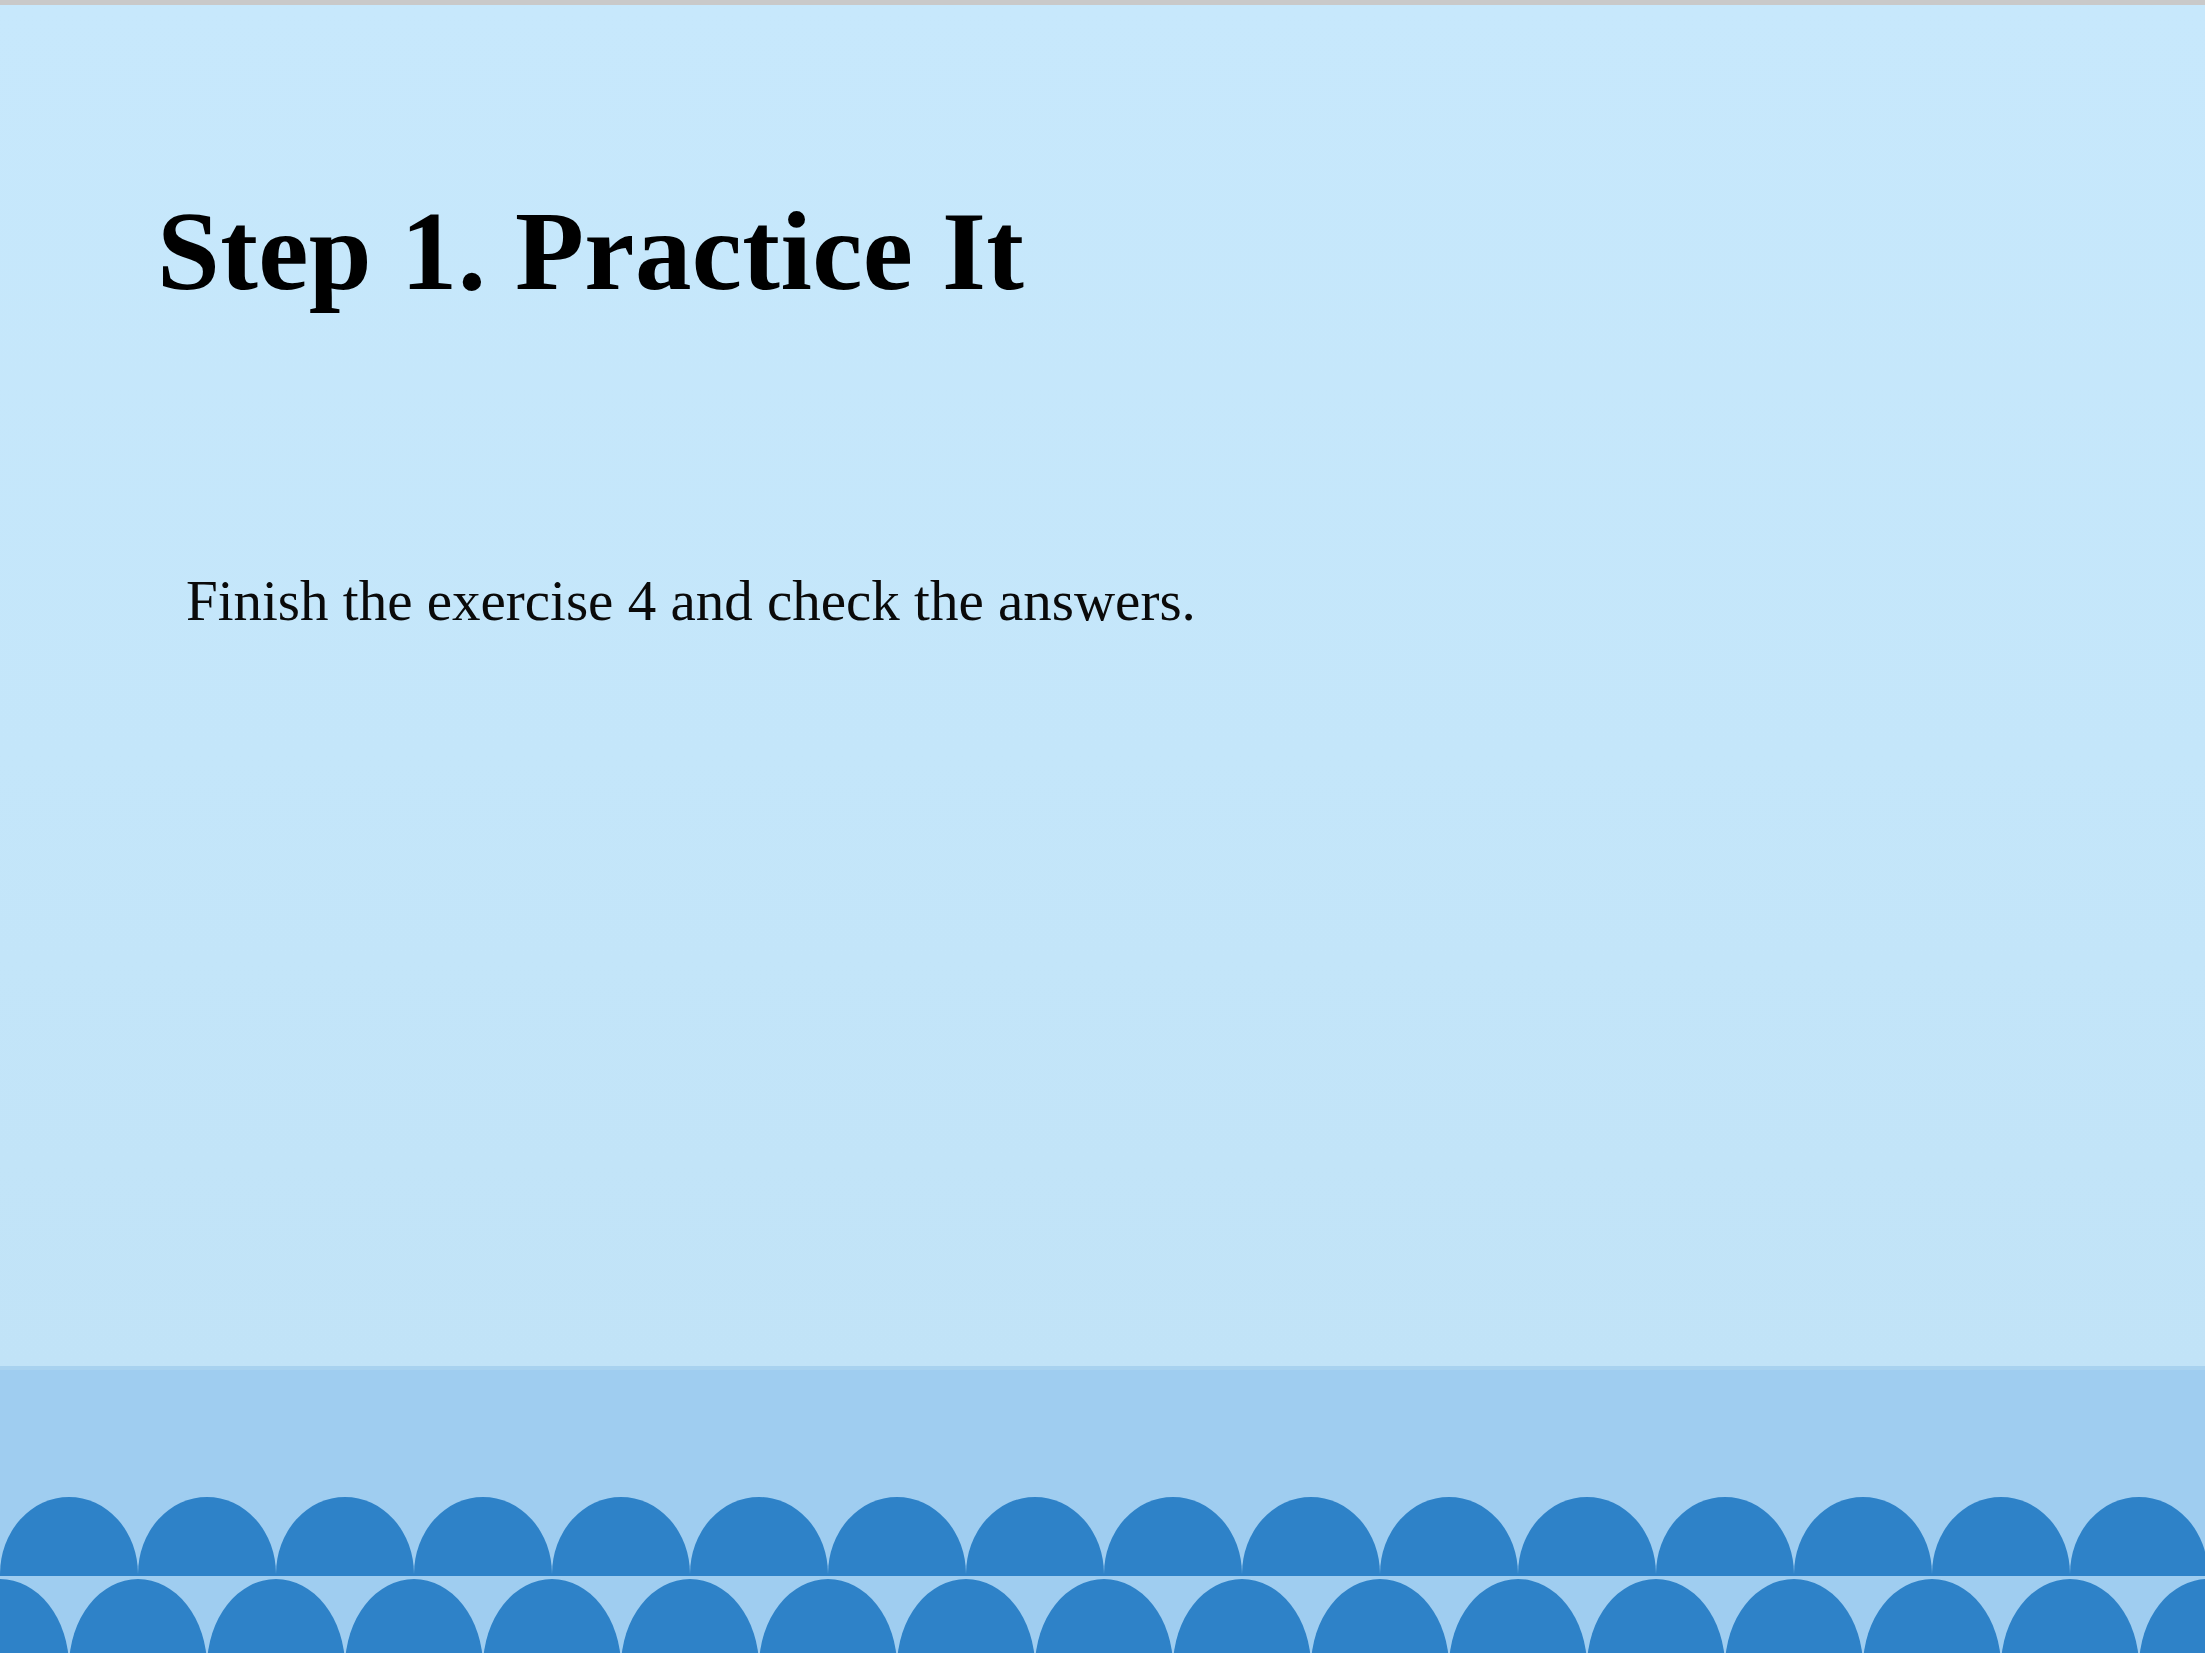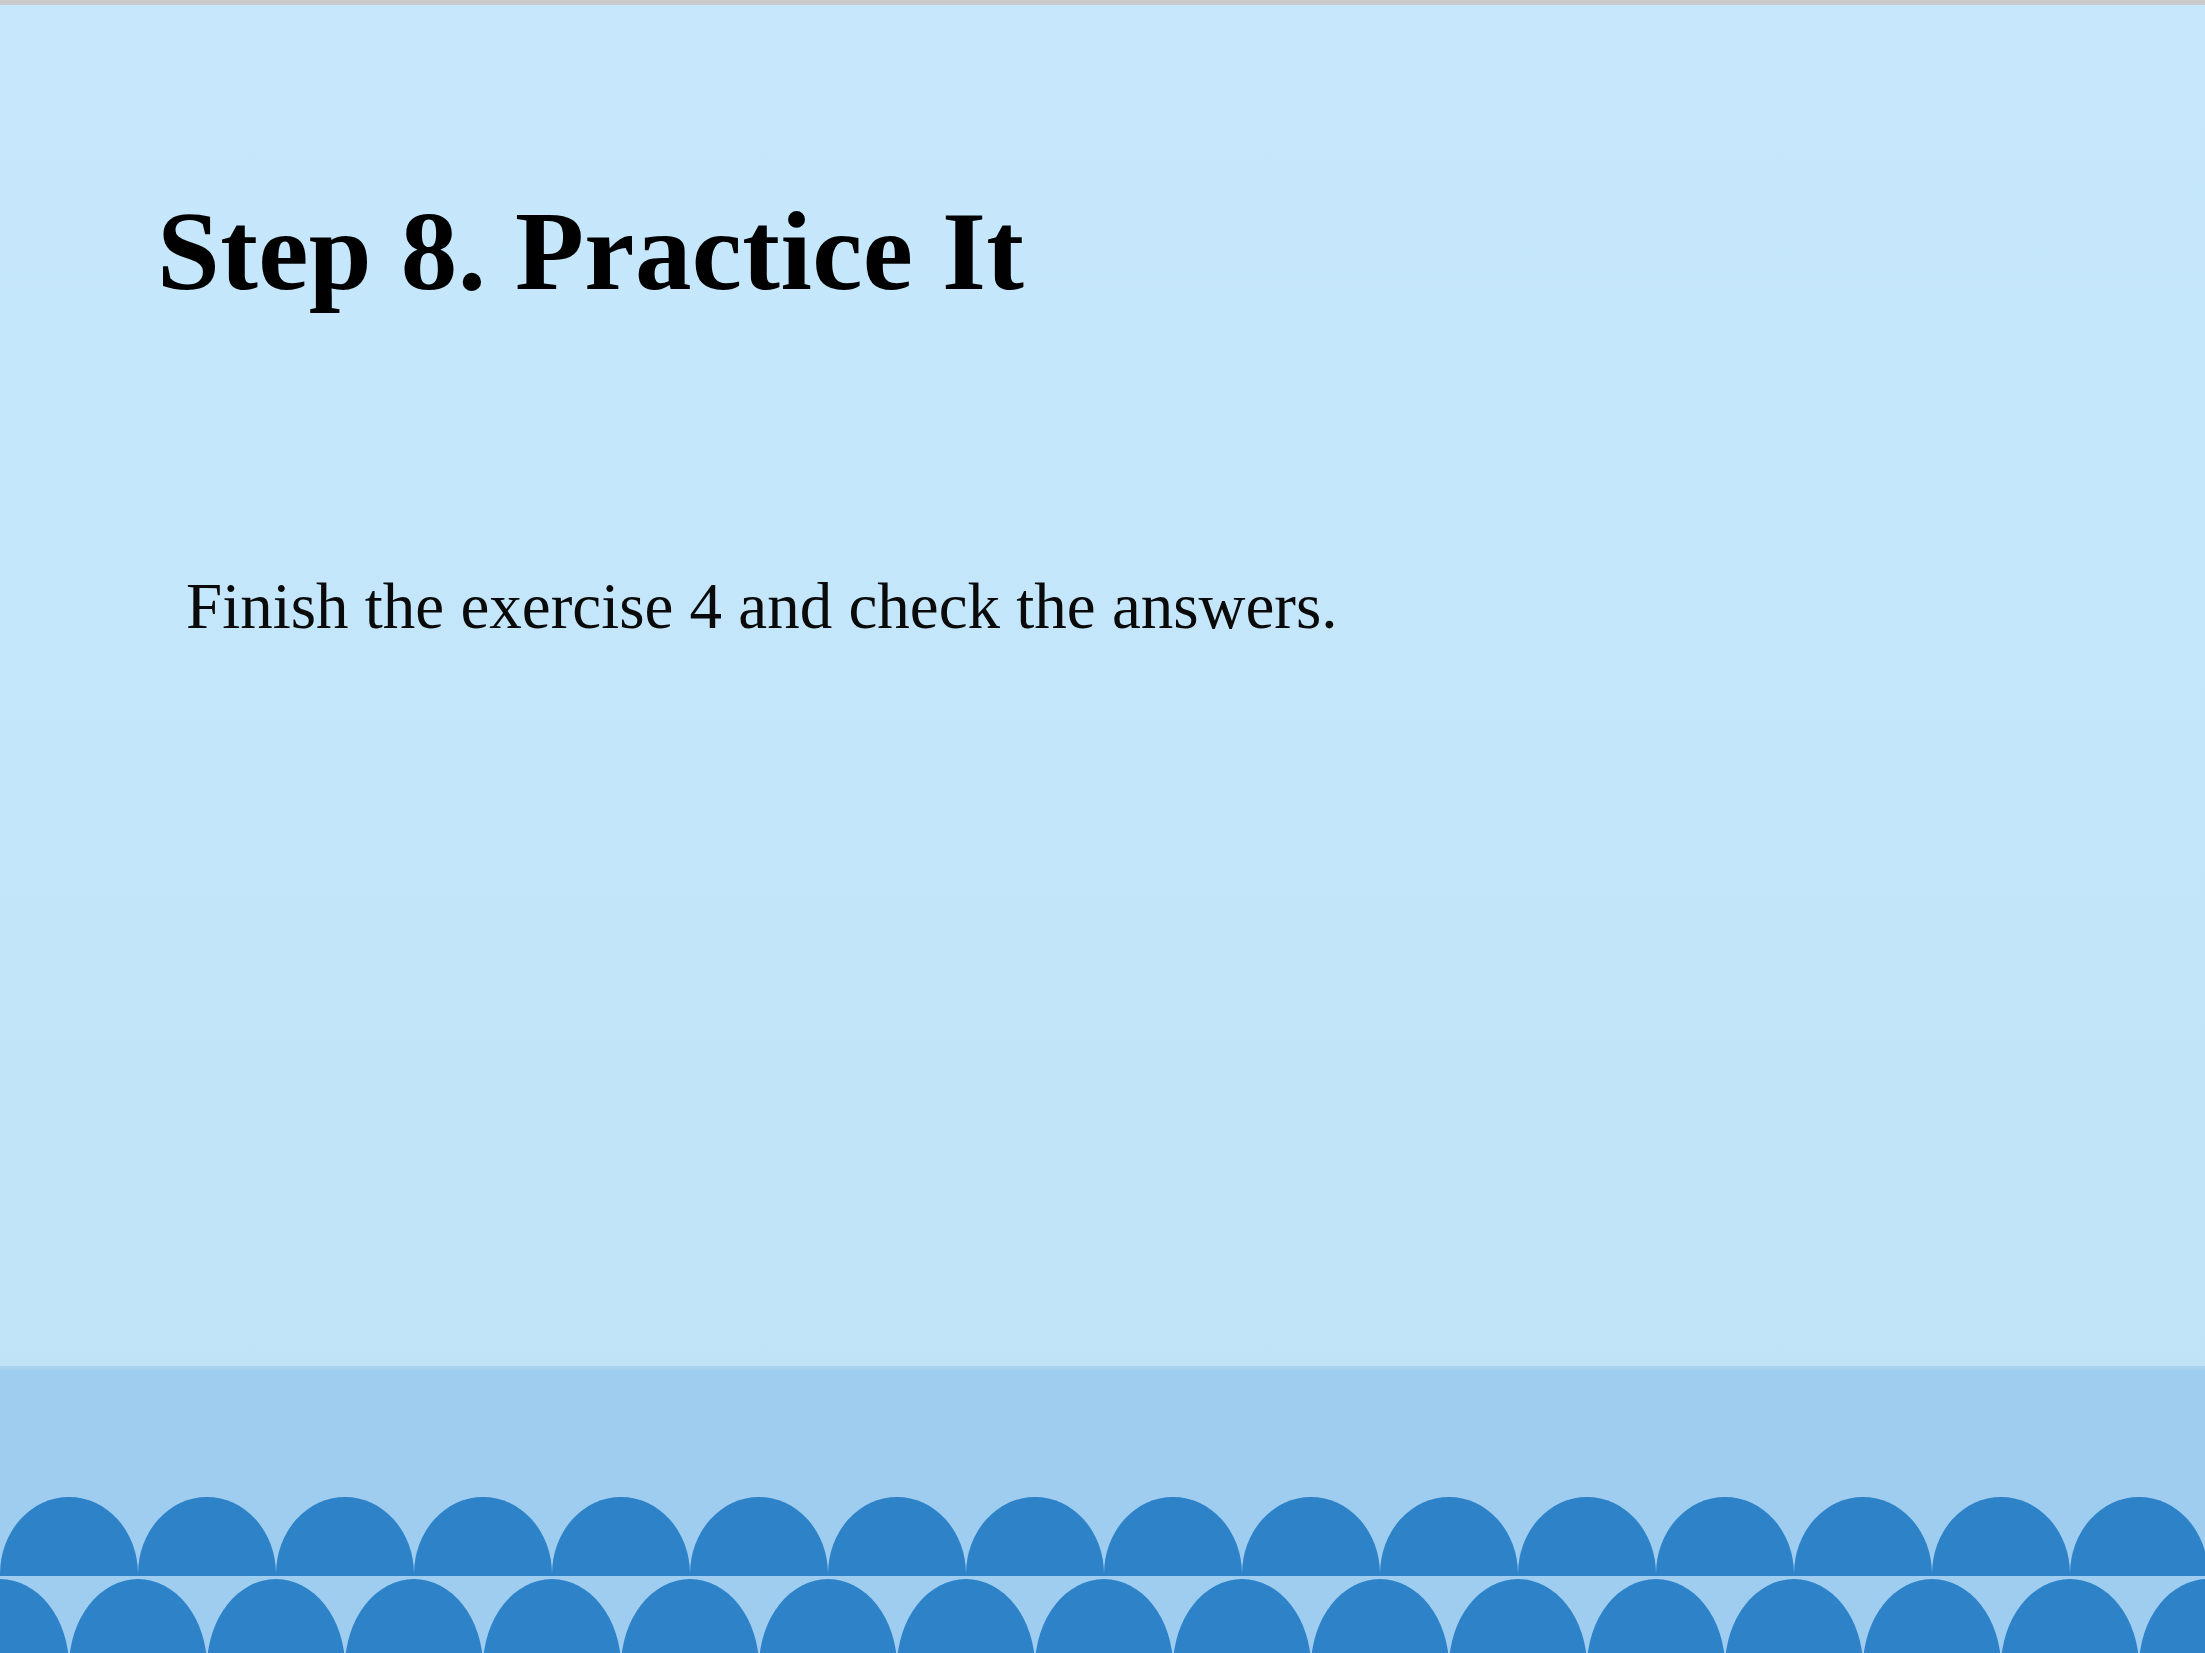--- a/index.html
+++ b/index.html
@@ -98,36 +98,36 @@
     font-weight: bold;
     color: #000000;
     letter-spacing: 0.4px;
     line-height: 1.1;
     white-space: nowrap;
   }
   .body-text {
     position: absolute;
     left: 186px;
     top: 562px;
-    font-size: 65px;
+    font-size: 57px;
     font-weight: normal;
     color: #0a0a0a;
     line-height: 1.2;
     white-space: nowrap;
   }
 </style>
 </head>
 <body>
 
 <div id="slide">
 
   <div class="top-edge-strip"></div>
 
   <div class="slide-canvas">
-    <div class="title">Step 8. Practice It</div>
+    <div class="title">Step 1. Practice It</div>
 
     <div class="body-text">Finish the exercise 4 and check the answers.</div>
   </div>
 
   <div class="footer-divider"></div>
 
   <div class="footer-band">
     <div class="scallop-row row-back">
         <div class="dome" style="background: rgb(46, 130, 200);"></div>
         <div class="dome" style="background: rgb(46, 130, 200);"></div>

